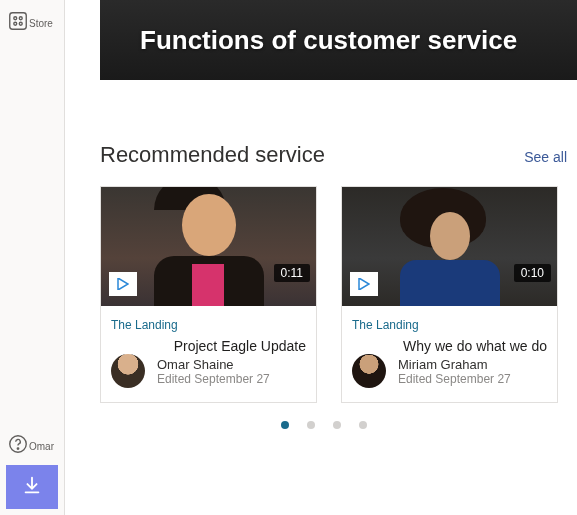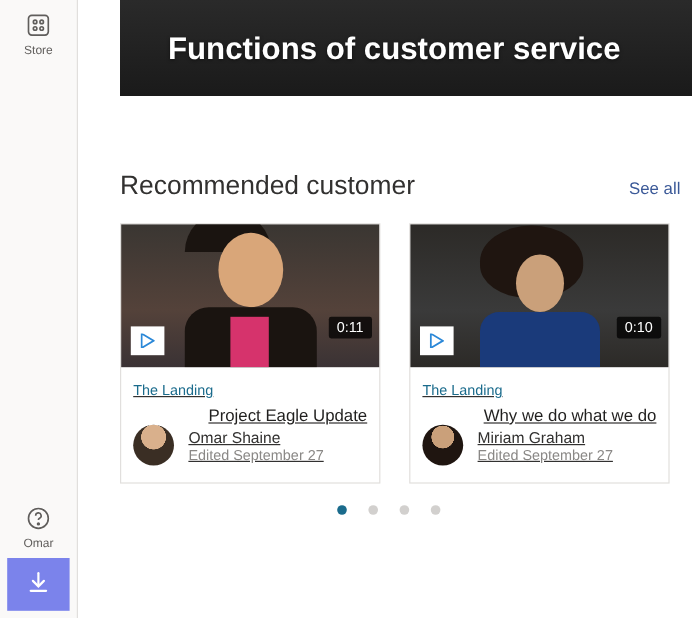--- a/index.html
+++ b/index.html
@@ -17,21 +17,21 @@
     background: #faf9f8;
     border-right: 1px solid #e1dfdd;
     display: flex;
     flex-direction: column;
     align-items: center;
     padding-top: 4px;
   }
   .rail-item {
     width: 50px;
     display: flex;
-    flex-direction: column;
+    flex-direction: row;
     align-items: center;
     padding: 6px 0;
     cursor: pointer;
     color: #605e5c;
     font-size: 10px;
   }
   .rail-item svg { width: 22px; height: 22px; margin-bottom: 2px; }
   .rail-spacer { flex: 1; }
   .download-btn {
     width: 52px;
@@ -125,21 +125,21 @@
     height: 24px;
     background: #fff;
     display:flex;align-items:center;justify-content:center;
   }
   .play-badge svg{width:12px;height:12px;}
   .duration {
     position:absolute;right:6px;bottom:24px;
     background:rgba(0,0,0,.75);
     color:#fff;font-size:12px;padding:2px 7px;border-radius:2px;
   }
-  .card-body{padding:12px 10px 14px;text-decoration:underline;}
+  .card-body{padding:12px 10px 14px;}
   .category{color:#1a6b8c;font-size:12px;margin-bottom:6px;}
   .card-title{font-size:14px;font-weight:400;color:#201f1e;text-align:right;}
   .author{display:flex;align-items:center;gap:12px;}
   .avatar{width:34px;height:34px;border-radius:50%;background:#888;overflow:hidden;}
   .avatar.a1{background:radial-gradient(circle at 50% 30%,#d9b08c 0 35%,#3a2e24 36% 100%);}
   .avatar.a2{background:radial-gradient(circle at 50% 30%,#caa07a 0 32%,#1f1510 33% 100%);}
   .author-meta .name{font-size:13px;color:#323130;}
   .author-meta .edited{font-size:12px;color:#8a8886;}
   .dots{display:flex;gap:18px;justify-content:center;margin-top:18px;margin-left:-30px;}
   .dot{width:8px;height:8px;border-radius:50%;background:#d2d0ce;cursor:pointer;}
@@ -182,21 +182,21 @@
     </span>
   </div>
 </div>
 
 <div class="main">
   <div class="hero">
     <div class="hero-title">Functions of customer service</div>
   </div>
 
   <div class="section-header">
-    <div class="section-title">Recommended customer</div>
+    <div class="section-title">Recommended service</div>
     <div class="see-all">See all</div>
   </div>
 
   <div class="cards">
     <div class="card">
       <div class="thumb thumb-bg-1">
         <div class="person p1">
             <div class="hair"></div>
             <div class="head"></div>
             <div class="body"></div>

